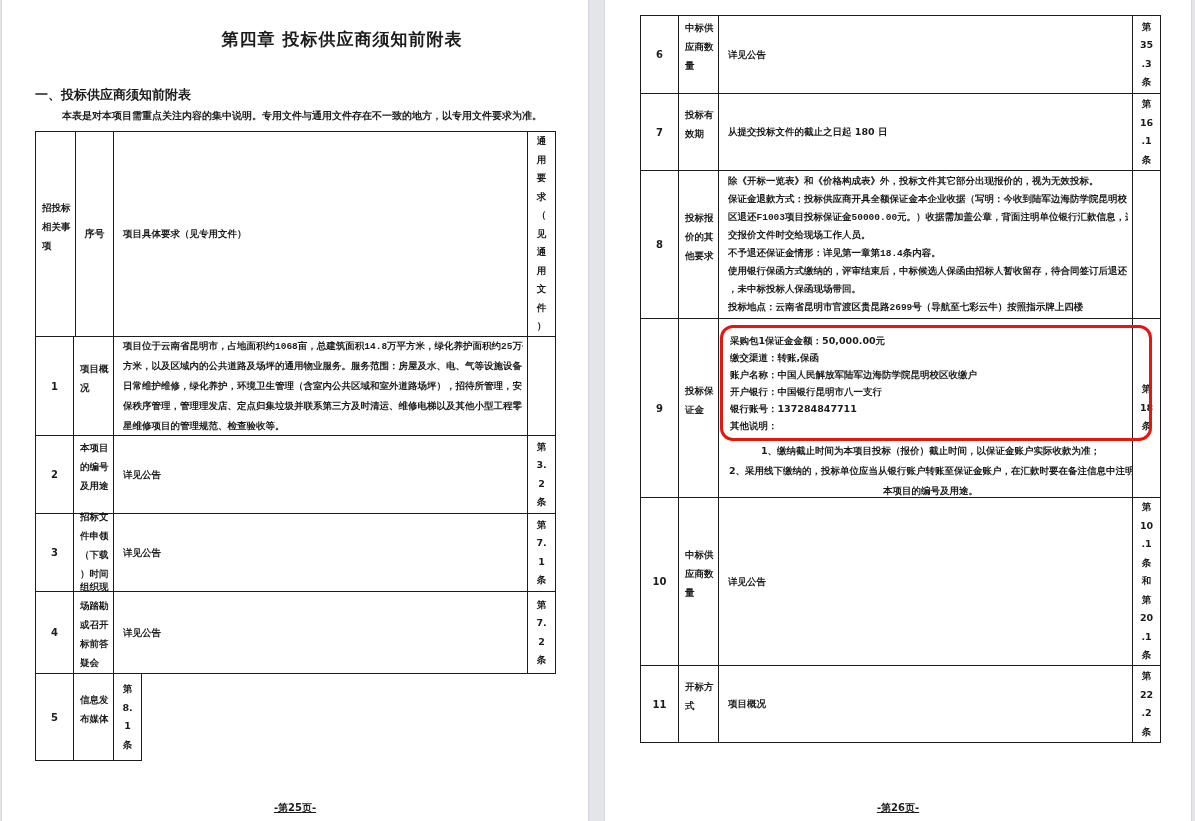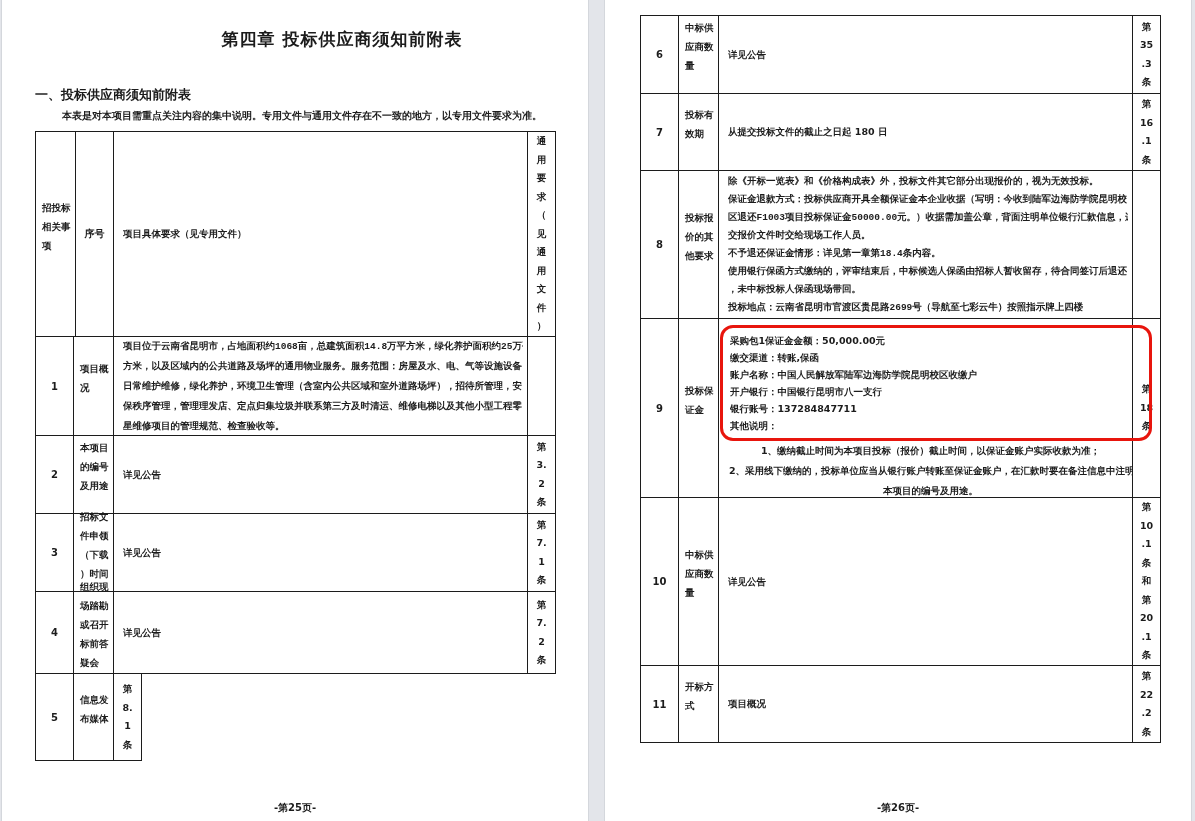--- a/index.html
+++ b/index.html
@@ -31,21 +31,21 @@
 
   
   .c.content.col{flex-direction:column;align-items:stretch;padding:6px 0 0 0;overflow:visible;}
   .redbox{margin-left:1px;width:432px;box-sizing:border-box;border:3px solid #e8150d;
           border-radius:13px;padding:4px 0 4px 7px;position:relative;z-index:2;background:transparent;}
   .redbox .ml{line-height:17px;font-size:9.5px;font-weight:700;}
   .notes{padding-left:10px;text-align:center;}
   .notes .ml{line-height:20px;}
 
   .page-footer{position:absolute;top:801px;left:0;width:100%;text-align:center;
-               font-size:10px;font-weight:700;}
+               font-size:10px;font-weight:700;text-decoration:underline;}
 </style>
 </head>
 <body>
 
 <div class="canvas">
 
   <div class="page page-left">
     <div class="doc-title">第四章 投标供应商须知前附表</div>
     <div class="section-heading">一、投标供应商须知前附表</div>
     <div class="intro">本表是对本项目需重点关注内容的集中说明。专用文件与通用文件存在不一致的地方，以专用文件要求为准。</div>

